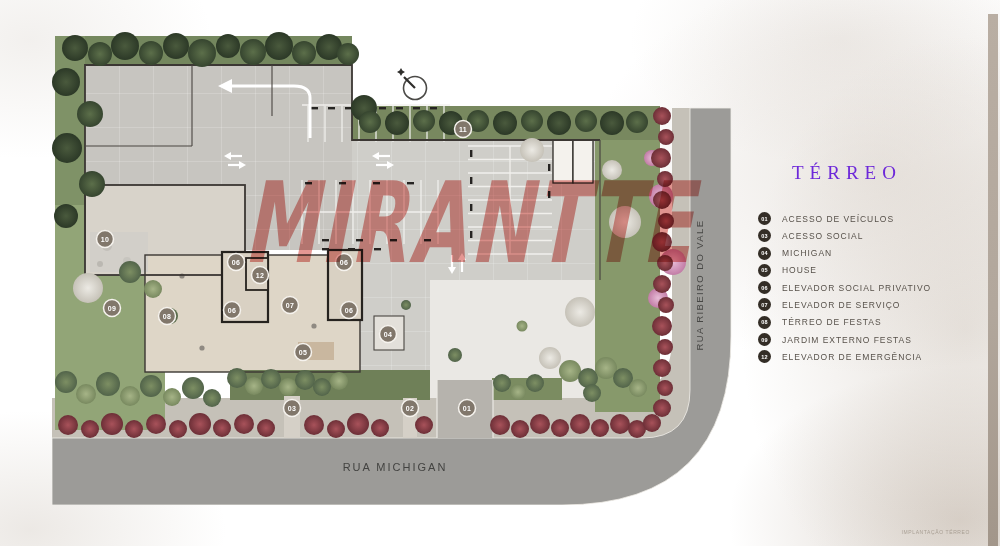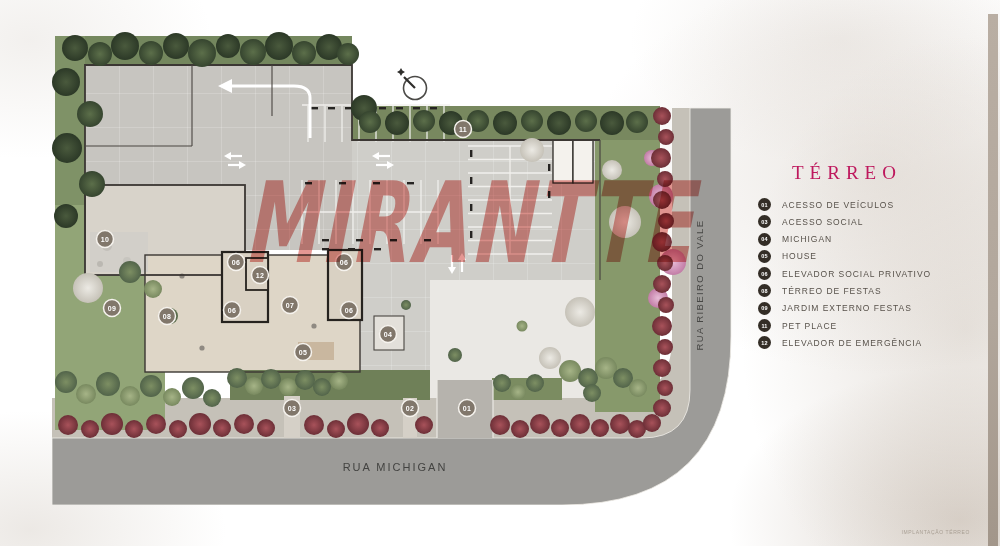--- a/index.html
+++ b/index.html
@@ -23,22 +23,22 @@
   .plan-svg { position:absolute; left:52px; top:26px; width:683px; height:479px; }
 
   .watermark { position:absolute; left:254px; top:178px; width:700px; height:100px;
     font-family:"DejaVu Sans", sans-serif; font-weight:700; font-style:italic;
     font-size:112px; line-height:.82; letter-spacing:4px; color:rgba(205,55,47,.52);
     transform:scaleX(.66) skewX(-6deg); transform-origin:left top;
     mix-blend-mode:multiply; pointer-events:none; white-space:nowrap; }
 
   .legend { position:absolute; left:758px; top:162px; width:230px; }
   .legend-title { font-family:"Liberation Serif", serif; font-size:19px; font-weight:400;
-    letter-spacing:6px; color:#be185d; margin-left:34px; }
-  .legend-items { margin-top:14px; }
+    letter-spacing:6px; color:#6d28d9; margin-left:34px; }
+  .legend-items { margin-top:28px; }
   .legend-row { display:flex; align-items:center; margin-bottom:4.3px; height:13px; }
   .legend-badge { flex:0 0 13px; width:13px; height:13px; border-radius:50%;
     background:#332d26; color:#fff; font-size:5.5px; font-weight:700;
     display:flex; align-items:center; justify-content:center; letter-spacing:.2px; }
   .legend-label { margin-left:11px; font-size:8.5px; letter-spacing:.95px; color:#57514a; }
 
   .caption { position:absolute; right:30px; top:529px; font-size:5px;
     letter-spacing:.6px; color:#a89e93; }
 
   .street-label { font-size:11px; font-weight:500; letter-spacing:2px; fill:#434341; }
@@ -415,32 +415,32 @@
         </div>
         <div class="legend-row">
           <span class="legend-badge">05</span>
           <span class="legend-label">HOUSE</span>
         </div>
         <div class="legend-row">
           <span class="legend-badge">06</span>
           <span class="legend-label">ELEVADOR SOCIAL PRIVATIVO</span>
         </div>
         <div class="legend-row">
+          <span class="legend-badge">07</span>
+          <span class="legend-label">ELEVADOR DE SERVIÇO</span>
+        </div>
+        <div class="legend-row">
           <span class="legend-badge">08</span>
           <span class="legend-label">TÉRREO DE FESTAS</span>
         </div>
         <div class="legend-row">
           <span class="legend-badge">09</span>
           <span class="legend-label">JARDIM EXTERNO FESTAS</span>
         </div>
         <div class="legend-row">
-          <span class="legend-badge">11</span>
-          <span class="legend-label">PET PLACE</span>
-        </div>
-        <div class="legend-row">
           <span class="legend-badge">12</span>
           <span class="legend-label">ELEVADOR DE EMERGÊNCIA</span>
         </div>
       </div>
   </div>
 
   <div class="caption">IMPLANTAÇÃO TÉRREO</div>
 </div>
 
 </body></html>

